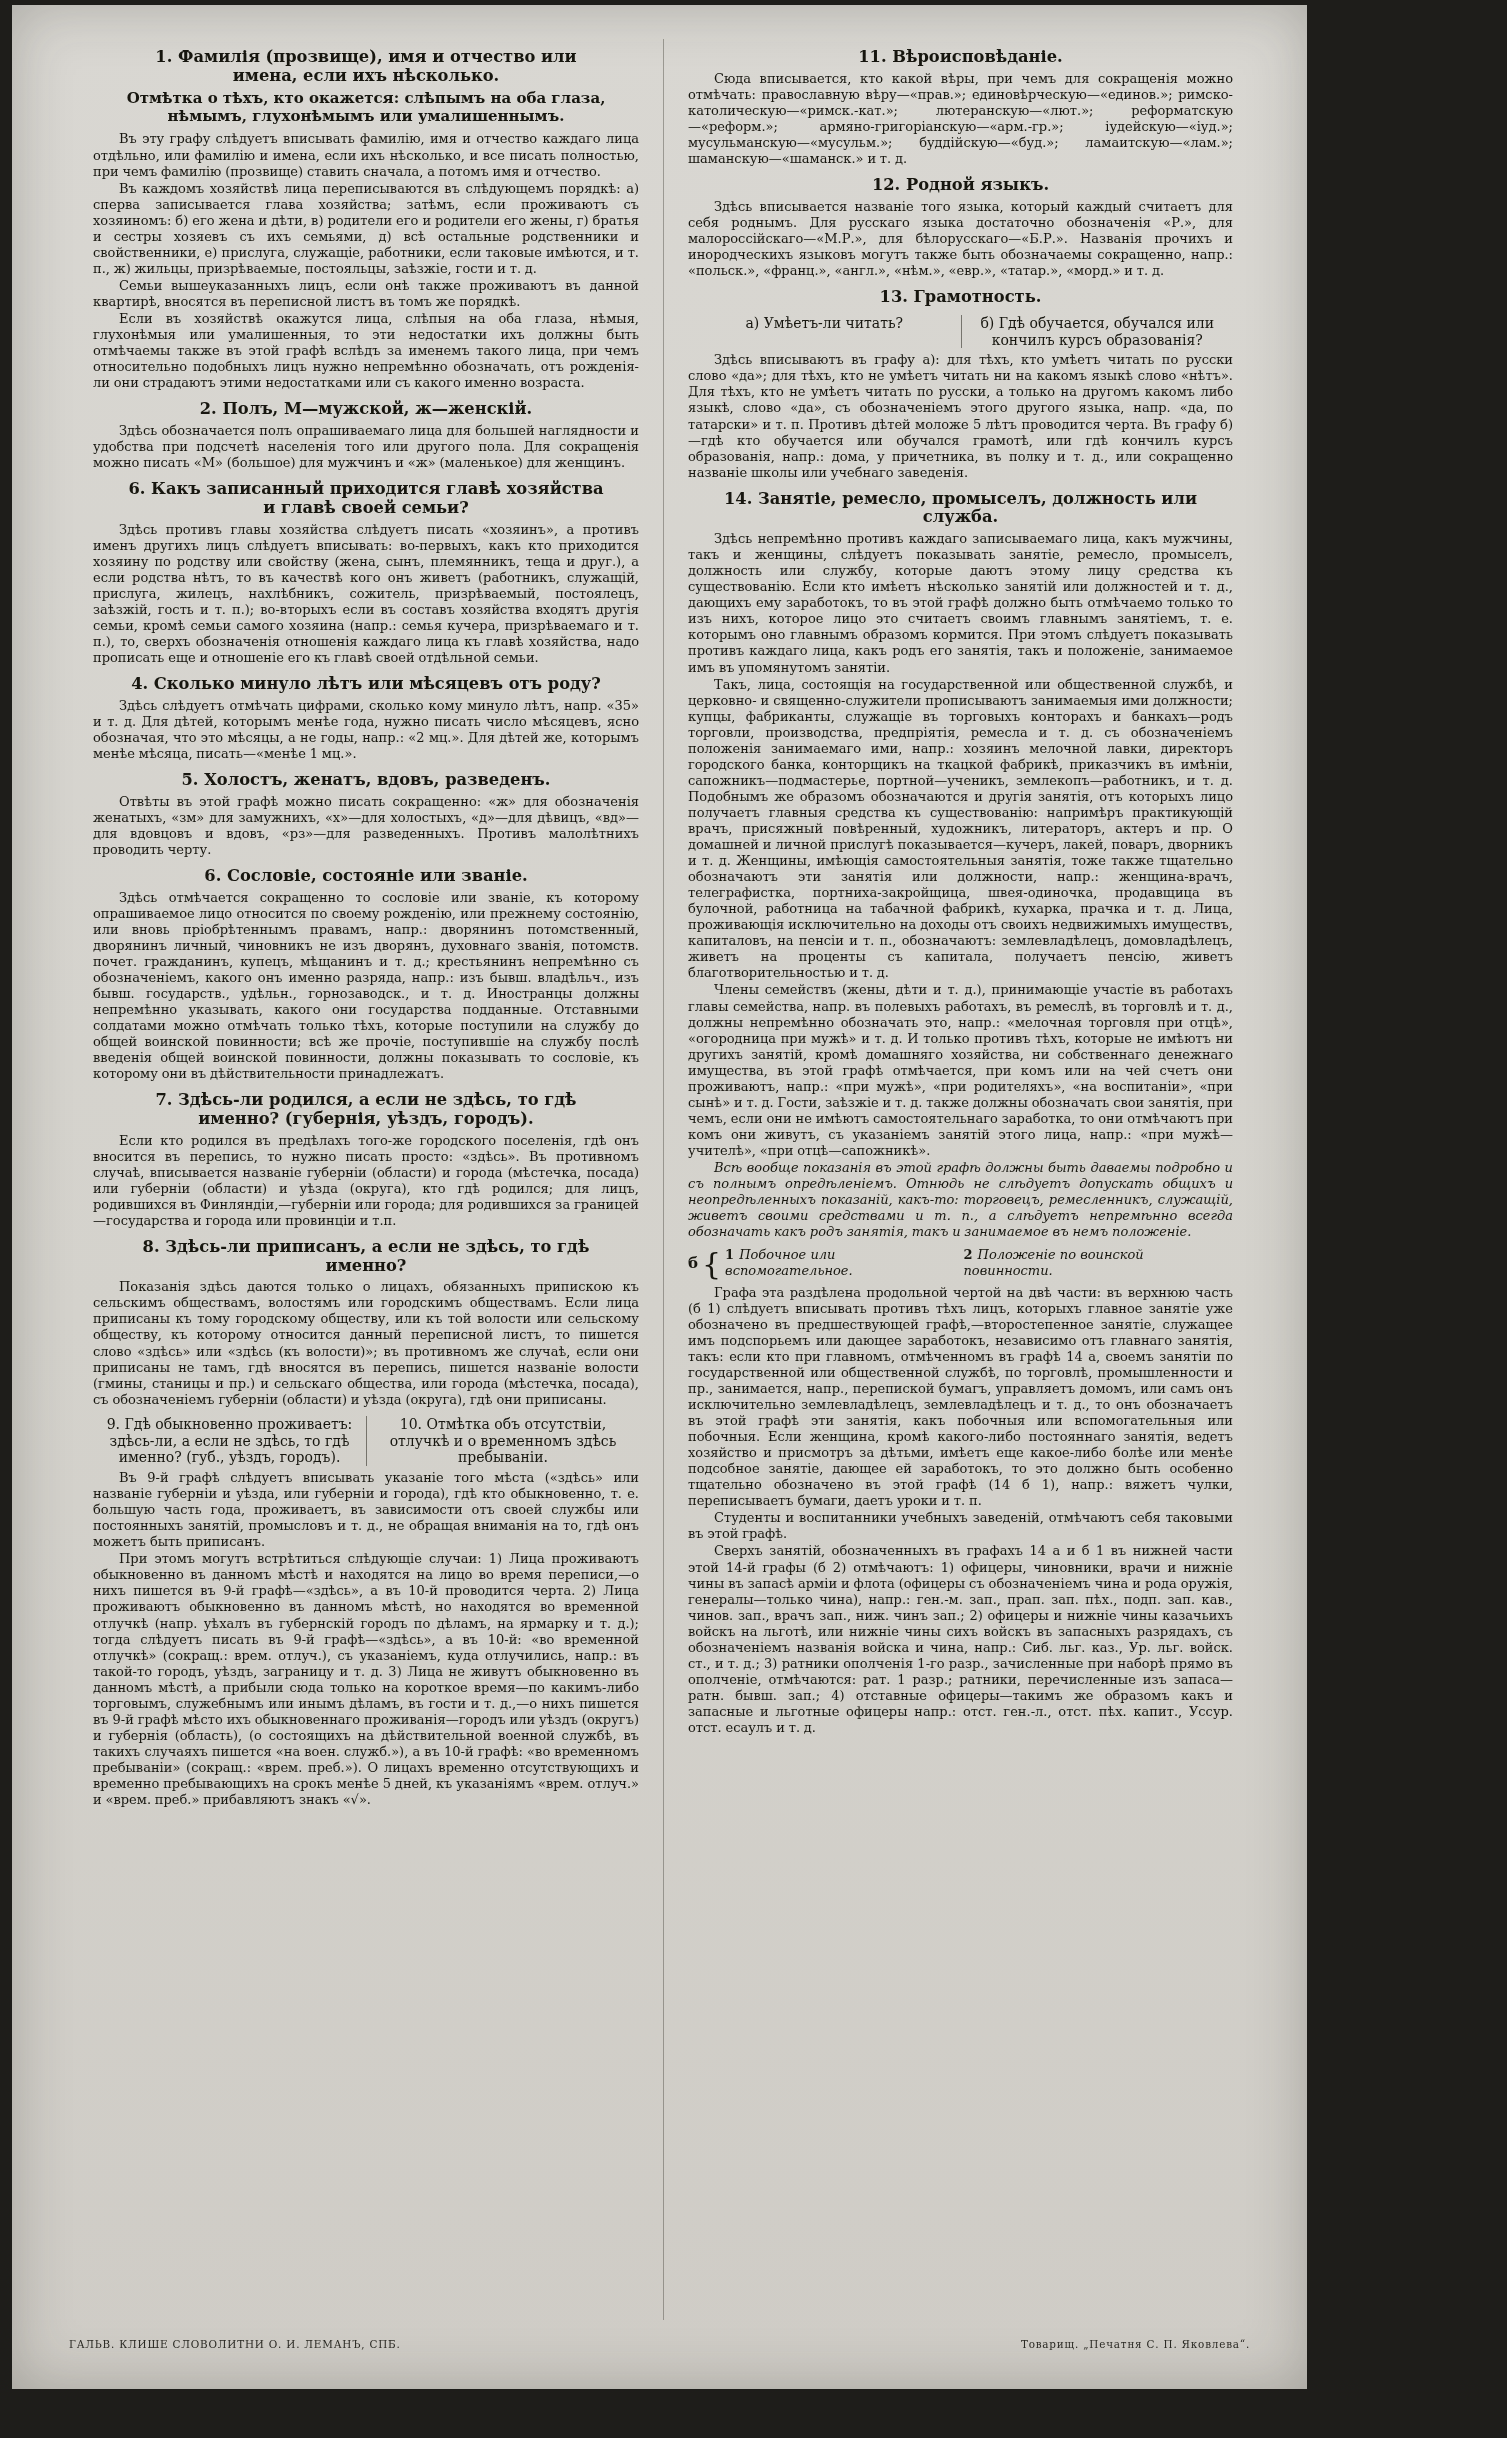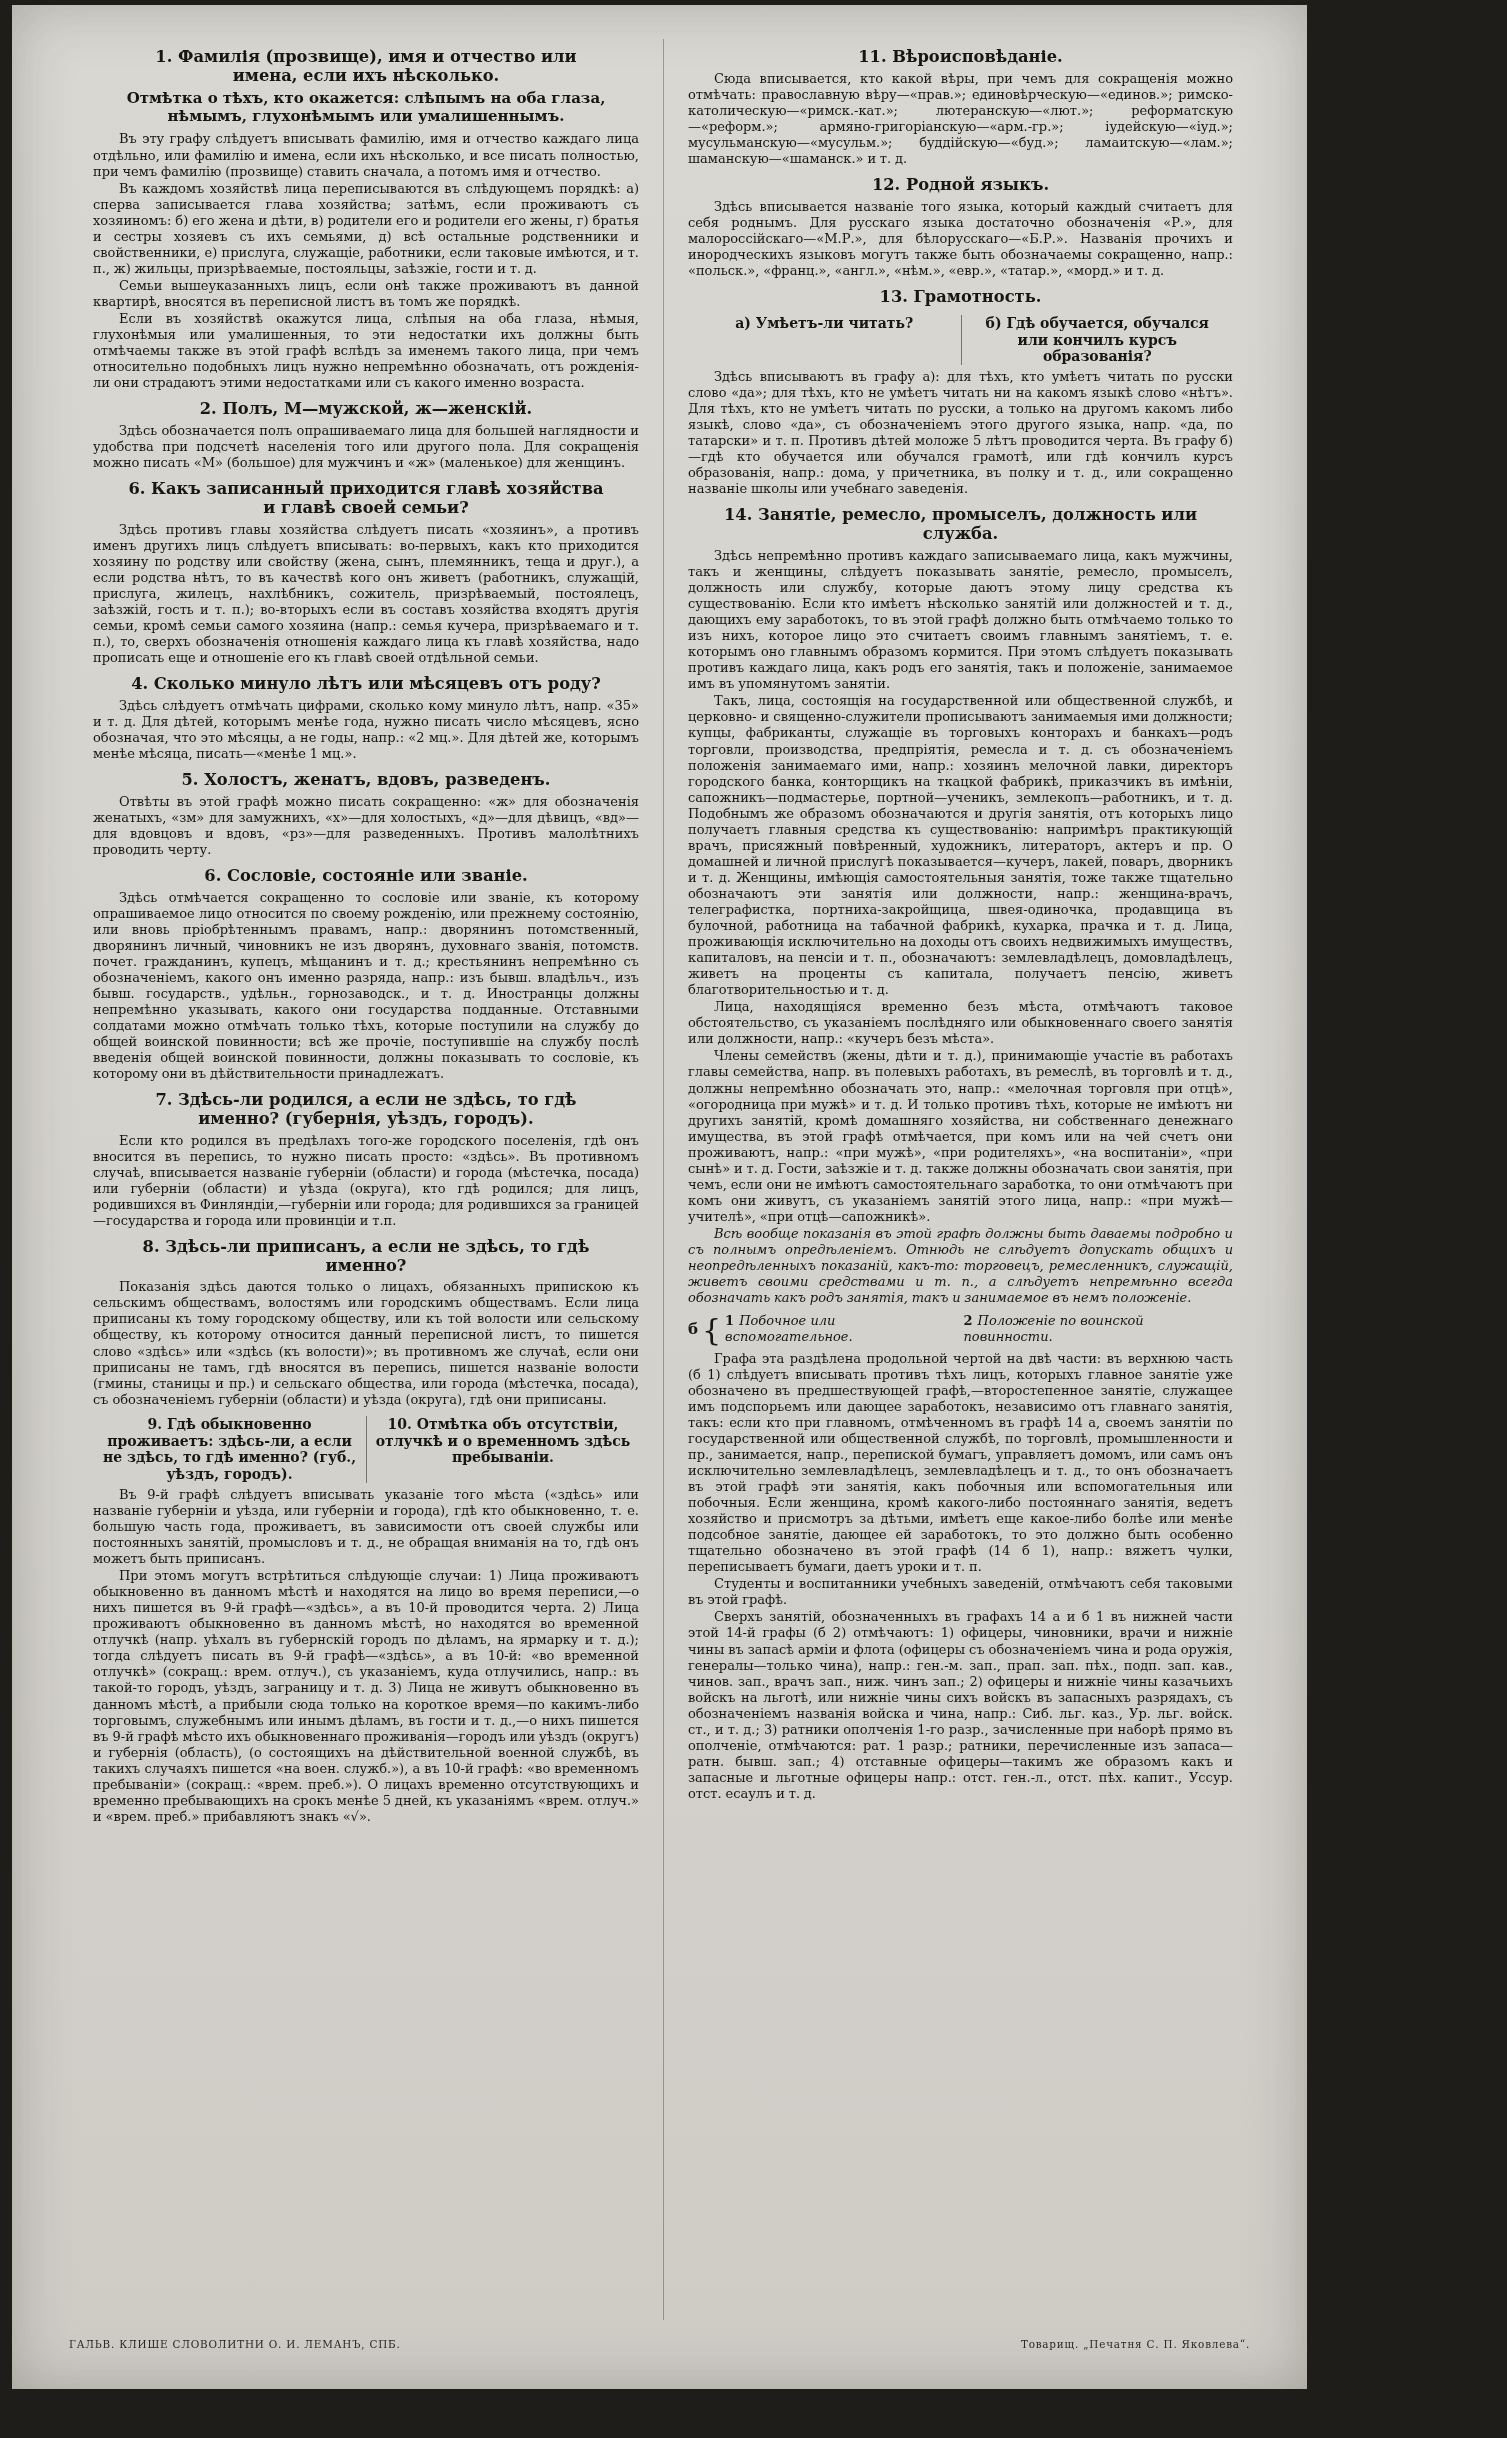--- a/index.html
+++ b/index.html
@@ -38,21 +38,21 @@
     margin:4px 6px 5px;
   }
   .para{
     font-size:13px;line-height:1.235;text-align:justify;
     text-indent:26px;margin:0 0 1px;
     word-spacing:-0.3px;
   }
   .italic-para{font-style:italic;}
   .hs{display:flex;margin:8px 0 4px;}
   .hs-cell{
-    width:50%;text-align:center;font-weight:bold;font-size:14px;
+    width:50%;text-align:center;font-weight:normal;font-size:14px;
     line-height:1.2;padding:0 8px;box-sizing:border-box;
   }
   .hs-right{border-left:1px solid rgba(40,38,30,.55);}
   .brace{
     display:flex;align-items:center;justify-content:center;
     margin:7px 0 5px;gap:4px;
   }
   .brace-letter{font-weight:bold;font-size:15px;}
   .brace-glyph{font-size:30px;font-weight:normal;line-height:.9;}
   .brace-lines{display:flex;flex-direction:row;}
@@ -104,21 +104,20 @@
         <div class="para">Здѣсь вписывается названіе того языка, который каждый считаетъ для себя роднымъ. Для русскаго языка достаточно обозначенія «Р.», для малороссійскаго—«М.Р.», для бѣлорусскаго—«Б.Р.». Названія прочихъ и инородческихъ языковъ могутъ также быть обозначаемы сокращенно, напр.: «польск.», «франц.», «англ.», «нѣм.», «евр.», «татар.», «морд.» и т. д.</div>
         <div class="sec-h">13. Грамотность.</div>
         <div class="hs">
           <div class="hs-cell">а) Умѣетъ-ли читать?</div>
           <div class="hs-cell hs-right">б) Гдѣ обучается, обучался или кончилъ курсъ образованія?</div>
         </div>
         <div class="para">Здѣсь вписываютъ въ графу а): для тѣхъ, кто умѣетъ читать по русски слово «да»; для тѣхъ, кто не умѣетъ читать ни на какомъ языкѣ слово «нѣтъ». Для тѣхъ, кто не умѣетъ читать по русски, а только на другомъ какомъ либо языкѣ, слово «да», съ обозначеніемъ этого другого языка, напр. «да, по татарски» и т. п. Противъ дѣтей моложе 5 лѣтъ проводится черта. Въ графу б)—гдѣ кто обучается или обучался грамотѣ, или гдѣ кончилъ курсъ образованія, напр.: дома, у причетника, въ полку и т. д., или сокращенно названіе школы или учебнаго заведенія.</div>
         <div class="sec-h">14. Занятіе, ремесло, промыселъ, должность или служба.</div>
         <div class="para">Здѣсь непремѣнно противъ каждаго записываемаго лица, какъ мужчины, такъ и женщины, слѣдуетъ показывать занятіе, ремесло, промыселъ, должность или службу, которые даютъ этому лицу средства къ существованію. Если кто имѣетъ нѣсколько занятій или должностей и т. д., дающихъ ему заработокъ, то въ этой графѣ должно быть отмѣчаемо только то изъ нихъ, которое лицо это считаетъ своимъ главнымъ занятіемъ, т. е. которымъ оно главнымъ образомъ кормится. При этомъ слѣдуетъ показывать противъ каждаго лица, какъ родъ его занятія, такъ и положеніе, занимаемое имъ въ упомянутомъ занятіи.</div>
         <div class="para">Такъ, лица, состоящія на государственной или общественной службѣ, и церковно- и священно-служители прописываютъ занимаемыя ими должности; купцы, фабриканты, служащіе въ торговыхъ конторахъ и банкахъ—родъ торговли, производства, предпріятія, ремесла и т. д. съ обозначеніемъ положенія занимаемаго ими, напр.: хозяинъ мелочной лавки, директоръ городского банка, конторщикъ на ткацкой фабрикѣ, приказчикъ въ имѣніи, сапожникъ—подмастерье, портной—ученикъ, землекопъ—работникъ, и т. д. Подобнымъ же образомъ обозначаются и другія занятія, отъ которыхъ лицо получаетъ главныя средства къ существованію: напримѣръ практикующій врачъ, присяжный повѣренный, художникъ, литераторъ, актеръ и пр. О домашней и личной прислугѣ показывается—кучеръ, лакей, поваръ, дворникъ и т. д. Женщины, имѣющія самостоятельныя занятія, тоже также тщательно обозначаютъ эти занятія или должности, напр.: женщина-врачъ, телеграфистка, портниха-закройщица, швея-одиночка, продавщица въ булочной, работница на табачной фабрикѣ, кухарка, прачка и т. д. Лица, проживающія исключительно на доходы отъ своихъ недвижимыхъ имуществъ, капиталовъ, на пенсіи и т. п., обозначаютъ: землевладѣлецъ, домовладѣлецъ, живетъ на проценты съ капитала, получаетъ пенсію, живетъ благотворительностью и т. д.</div>
-        <div class="para">Лица, находящіяся временно безъ мѣста, отмѣчаютъ таковое обстоятельство, съ указаніемъ послѣдняго или обыкновеннаго своего занятія или должности, напр.: «кучеръ безъ мѣста».</div>
         <div class="para">Члены семействъ (жены, дѣти и т. д.), принимающіе участіе въ работахъ главы семейства, напр. въ полевыхъ работахъ, въ ремеслѣ, въ торговлѣ и т. д., должны непремѣнно обозначать это, напр.: «мелочная торговля при отцѣ», «огородница при мужѣ» и т. д. И только противъ тѣхъ, которые не имѣютъ ни другихъ занятій, кромѣ домашняго хозяйства, ни собственнаго денежнаго имущества, въ этой графѣ отмѣчается, при комъ или на чей счетъ они проживаютъ, напр.: «при мужѣ», «при родителяхъ», «на воспитаніи», «при сынѣ» и т. д. Гости, заѣзжіе и т. д. также должны обозначать свои занятія, при чемъ, если они не имѣютъ самостоятельнаго заработка, то они отмѣчаютъ при комъ они живутъ, съ указаніемъ занятій этого лица, напр.: «при мужѣ—учителѣ», «при отцѣ—сапожникѣ».</div>
         <div class="para italic-para">Всѣ вообще показанія въ этой графѣ должны быть даваемы подробно и съ полнымъ опредѣленіемъ. Отнюдь не слѣдуетъ допускать общихъ и неопредѣленныхъ показаній, какъ-то: торговецъ, ремесленникъ, служащій, живетъ своими средствами и т. п., а слѣдуетъ непремѣнно всегда обозначать какъ родъ занятія, такъ и занимаемое въ немъ положеніе.</div>
         <div class="brace">
           <span class="brace-letter">б</span>
           <span class="brace-glyph">{</span>
           <span class="brace-lines">
             <span class="brace-line"><span class="brace-num">1</span><span>Побочное или вспомогательное.</span></span>
             <span class="brace-line"><span class="brace-num">2</span><span>Положеніе по воинской повинности.</span></span>
           </span>
         </div>

